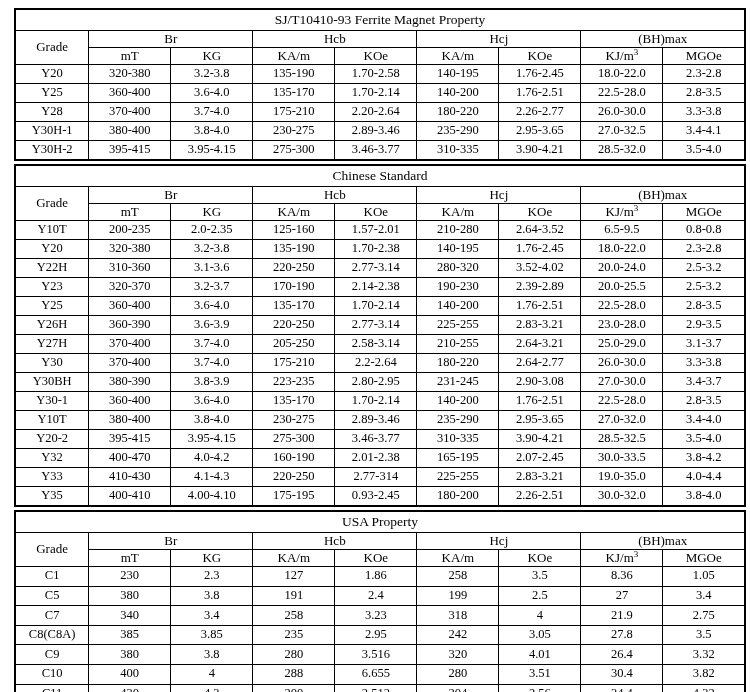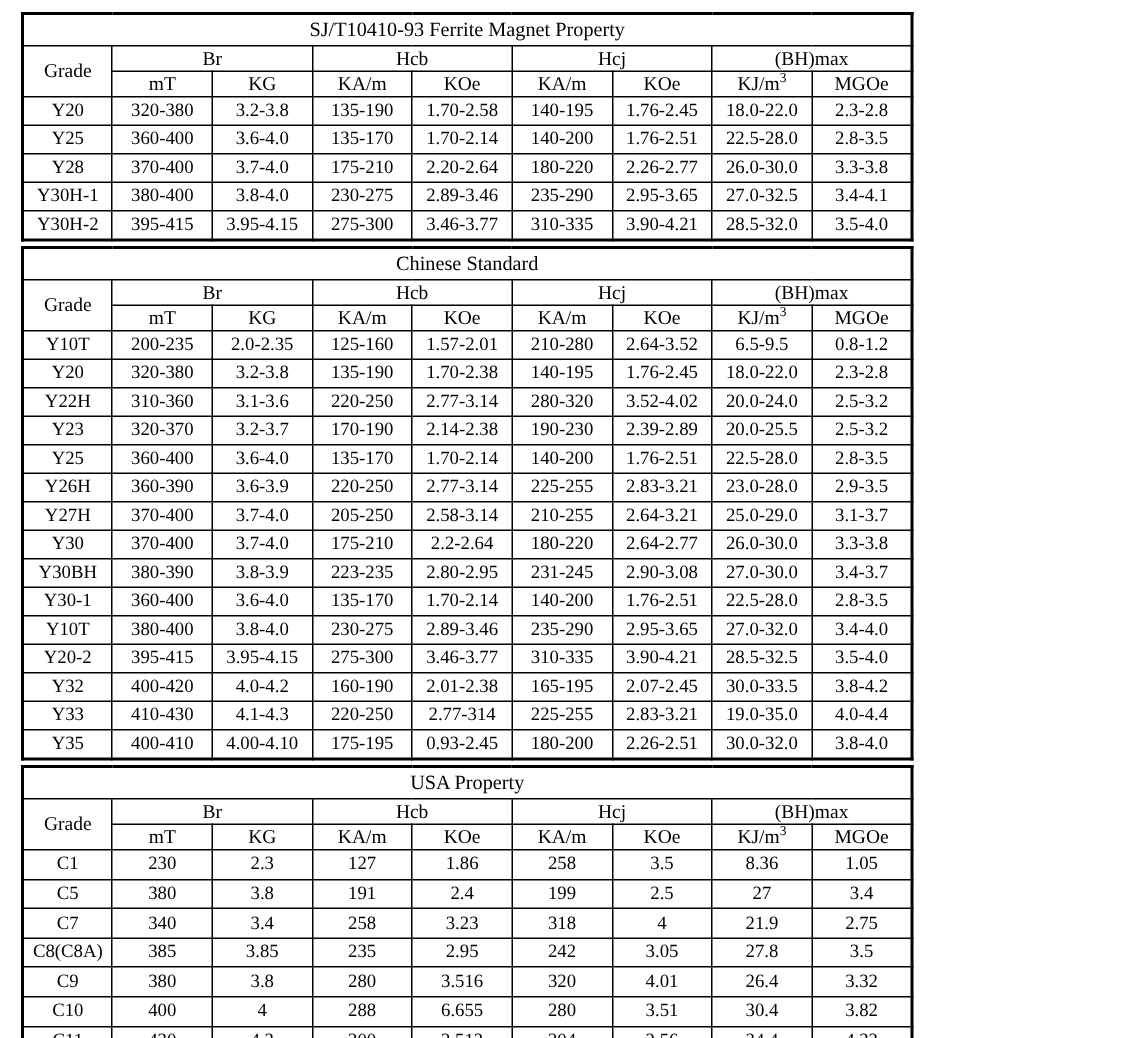--- a/index.html
+++ b/index.html
@@ -12,21 +12,21 @@
   .sheet {
     width: 750px;
     height: 692px;
     box-sizing: border-box;
     padding: 8px 4px 0 14px;
     background: #ffffff;
     overflow: hidden;
   }
   table.spec-table {
     border-collapse: collapse;
-    width: 595px;
+    width: 732px;
     table-layout: fixed;
     margin-bottom: 3px;
     border: 2px solid #000000;
   }
   table.spec-table td {
     border: 1px solid #000000;
     text-align: center;
     vertical-align: middle;
     font-size: 12.5px;
     line-height: 1.1;
@@ -181,21 +181,21 @@
     <tbody>
         <tr>
           <td>Y10T</td>
           <td>200-235</td>
           <td>2.0-2.35</td>
           <td>125-160</td>
           <td>1.57-2.01</td>
           <td>210-280</td>
           <td>2.64-3.52</td>
           <td>6.5-9.5</td>
-          <td>0.8-1.2</td>
+          <td>0.8-0.8</td>
         </tr>
         <tr>
           <td>Y20</td>
           <td>320-380</td>
           <td>3.2-3.8</td>
           <td>135-190</td>
           <td>1.70-2.38</td>
           <td>140-195</td>
           <td>1.76-2.45</td>
           <td>18.0-22.0</td>
@@ -306,21 +306,21 @@
           <td>3.95-4.15</td>
           <td>275-300</td>
           <td>3.46-3.77</td>
           <td>310-335</td>
           <td>3.90-4.21</td>
           <td>28.5-32.5</td>
           <td>3.5-4.0</td>
         </tr>
         <tr>
           <td>Y32</td>
-          <td>400-420</td>
+          <td>400-470</td>
           <td>4.0-4.2</td>
           <td>160-190</td>
           <td>2.01-2.38</td>
           <td>165-195</td>
           <td>2.07-2.45</td>
           <td>30.0-33.5</td>
           <td>3.8-4.2</td>
         </tr>
         <tr>
           <td>Y33</td>

